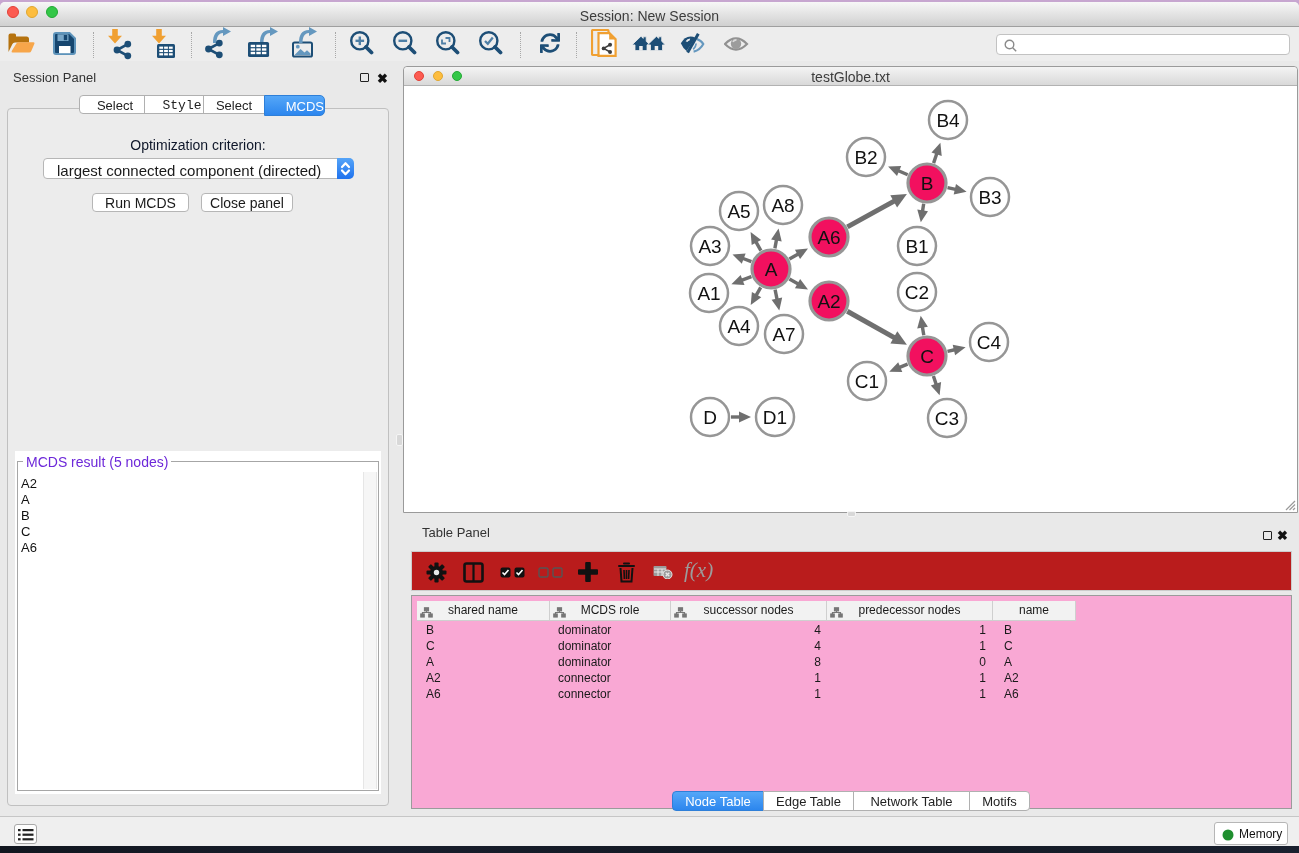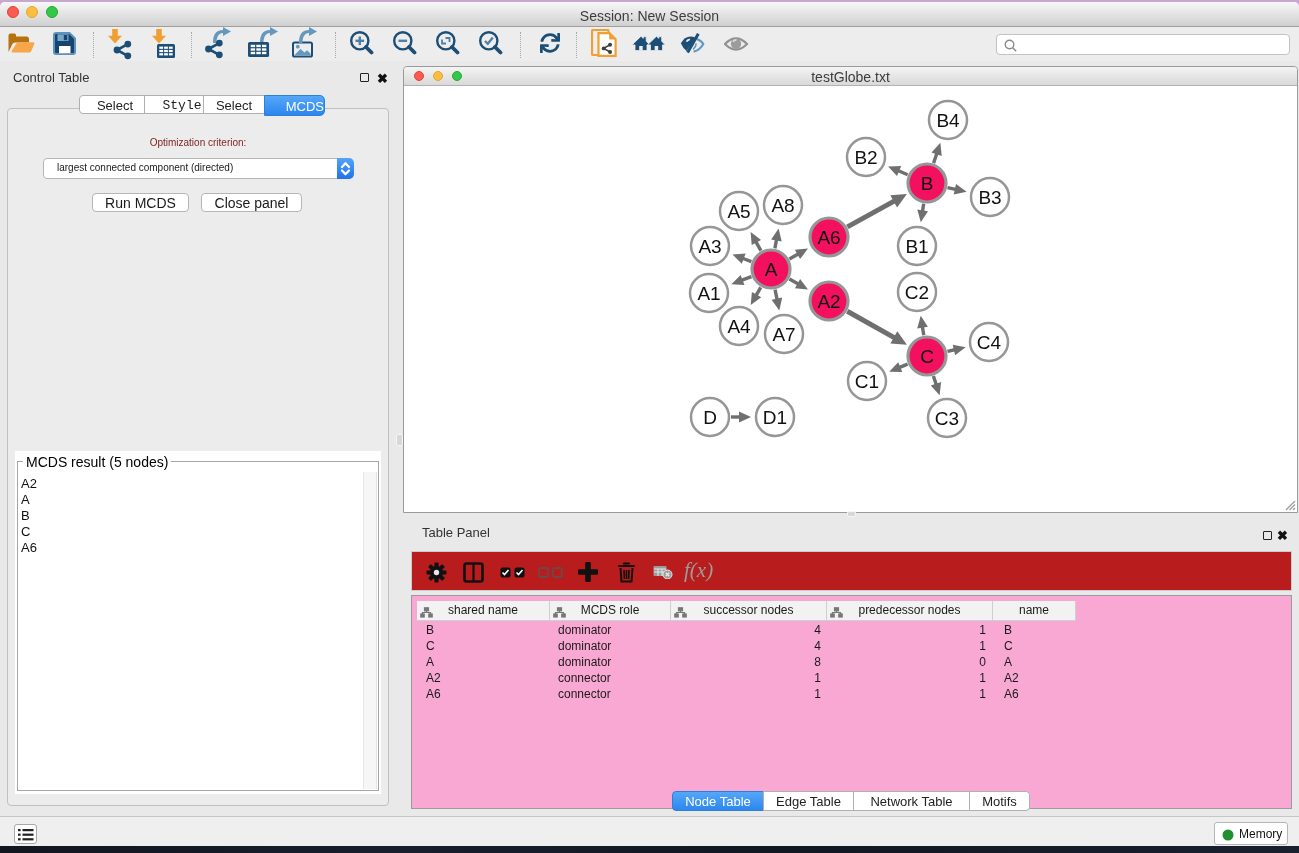--- a/index.html
+++ b/index.html
@@ -17,28 +17,28 @@
 #searchbox { position:absolute; left:996px; top:7px; width:294px; height:21px; background:#fff; border:1px solid #c2c2c2; border-radius:4px; }
 #bottombar { position:absolute; left:0; top:816px; width:1299px; height:30px; background:#efefef; border-top:1px solid #c6c6c6; }
 #darkstrip { position:absolute; left:0; top:846px; width:1299px; height:7px; background:linear-gradient(90deg,#11161f,#181e2c 30%,#121822 60%,#19202e); }
 
 
 #cp-title { position:absolute; left:13px; top:70px; font-size:13px; color:#333; }
 .paneicon-box { position:absolute; width:9px; height:9px; border:1.6px solid #222; border-radius:1px; }
 .paneicon-x { position:absolute; font-size:13px; font-weight:bold; color:#111; }
 .cptab { position:absolute; top:95px; height:19px; z-index:2; background:#fff; border:1px solid #b0b0b0; font-size:13px; color:#222; text-align:center; line-height:19px; }
 #cp-pane { position:absolute; left:7px; top:108px; width:382px; height:698px; background:#ececec; border:1px solid #c0c0c0; border-radius:4px; }
-#opt-label { position:absolute; left:7px; width:382px; top:137px; text-align:center; font-size:10px; color:#7f1d1d; }
+#opt-label { position:absolute; left:7px; width:382px; top:137px; text-align:center; font-size:14px; color:#0f172a; }
 #dropdown { position:absolute; left:43px; top:158px; width:310px; height:21px; background:#fff; border:1px solid #b6b6b6; border-radius:4px; }
-#dropdown .dtext { position:absolute; left:13px; top:2.5px; font-size:10px; color:#1a1a1a; }
+#dropdown .dtext { position:absolute; left:13px; top:2.5px; font-size:15px; color:#1a1a1a; }
 #dropdown .stepper { position:absolute; right:-2px; top:-1px; width:17px; height:21px; border-radius:0 5px 5px 0; background:linear-gradient(#55a4f8,#1f72ee); }
 .btn { position:absolute; top:193px; height:19px; background:#fff; border:1px solid #b6b6b6; border-radius:4px; font-size:14px; color:#1a1a1a; text-align:center; line-height:18px; }
 #mcds-white { position:absolute; left:15px; top:451px; width:366px; height:343px; background:#fff; }
 #mcds-border { position:absolute; left:17px; top:461px; width:362px; height:330px; border:1px solid #a6a6a6; }
-#mcds-legend { position:absolute; left:23px; top:454px; font-size:14px; color:#000000; background:#fff; padding:0 3px; }
+#mcds-legend { position:absolute; left:23px; top:454px; font-size:14px; color:#6d28d9; background:#fff; padding:0 3px; }
 #mcds-sb { position:absolute; left:363px; top:472px; width:14px; height:317px; background:#f6f6f6; border-left:1px solid #e6e6e6; border-right:1px solid #e6e6e6; }
 .mli { position:absolute; left:21px; font-size:13px; color:#111; }
 
 
 #netwin { position:absolute; left:403px; top:66px; width:895px; height:447px; background:#fff; border:1px solid #9a9a9a; border-radius:4px 4px 0 0;padding-left:11px; }
 #net-titlebar { position:absolute; left:0; top:0; width:893px; height:19px; background:linear-gradient(#f4f4f4,#d9d9d9); border-bottom:1px solid #b2b2b2; border-radius:4px 4px 0 0; }
 #net-titlebar .title { position:absolute; left:0; right:0; top:2px; text-align:center; font-size:14px; color:#3c3c3c; }
 .tl2 { position:absolute; width:10px; height:10px; border-radius:50%; top:4px; }
 #splitterL { position:absolute; left:396px; top:434px; width:7px; height:12px; background:#d8d8d8; border:1px solid #f5f5f5; border-radius:2px; }
 #splitterB { position:absolute; left:847px; top:511px; width:9px; height:6px; background:#d8d8d8; border:1px solid #f5f5f5; border-radius:2px; }
@@ -211,42 +211,42 @@
     <div class="sep" style="left:520px"></div>
     <div class="sep" style="left:576px"></div>
     <div id="searchbox">
       <svg width="16" height="16" viewBox="0 0 16 16" style="position:absolute;left:6px;top:3px">
         <circle cx="6.5" cy="6.5" r="4.3" fill="none" stroke="#8a8a8a" stroke-width="1.4"></circle>
         <line x1="9.7" y1="9.7" x2="13.2" y2="13.2" stroke="#8a8a8a" stroke-width="1.4"></line>
       </svg>
     </div>
   </div>
 
-  <div id="cp-title">Control Table</div>
+  <div id="cp-title">Session Panel</div>
   <div class="paneicon-box" style="left:360px; top:73px;"></div>
   <div class="paneicon-x" style="left:377px; top:71px;">✖</div>
   <div class="cptab" style="left:79px; width:72px; border-radius:4px 0 0 4px;">Select</div>
   <div class="cptab" style="left:144px; width:76px;font-family:Liberation Mono, monospace;">Style</div>
   <div class="cptab" style="left:203px; width:62px;">Select</div>
   <div class="cptab" style="left:264px; width:61px; height:21px; line-height:21px; border-radius:0 5px 5px 0; background:linear-gradient(#55a7f8,#2c86ee); color:#fff; border-color:#2e7fd8;text-align:right;">MCDS</div>
   <div id="cp-pane"></div>
   <div id="opt-label">Optimization criterion:</div>
   <div id="dropdown">
     <div class="dtext">largest connected component (directed)</div>
     <div class="stepper">
       <svg width="17" height="21" viewBox="0 0 17 21" style="position:absolute;left:0;top:0">
         <g fill="none" stroke="#fff" stroke-width="2.2" stroke-linecap="round" stroke-linejoin="round">
           <path d="M5 9 L8.5 5.2 L12 9"></path>
           <path d="M5 12.5 L8.5 16.3 L12 12.5"></path>
         </g>
       </svg>
     </div>
   </div>
   <div class="btn" style="left:92px; width:97px;">Run MCDS</div>
-  <div class="btn" style="left:201px; width:101px;">Close panel</div>
+  <div class="btn" style="left:201px; width:92px;">Close panel</div>
   <div id="mcds-white"></div>
   <div id="mcds-border"></div>
   <div id="mcds-legend">MCDS result (5 nodes)</div>
   <div class="mli" style="top:476px;">A2</div>
   <div class="mli" style="top:492px;">A</div>
   <div class="mli" style="top:508px;">B</div>
   <div class="mli" style="top:524px;">C</div>
   <div class="mli" style="top:540px;">A6</div>
   <div id="mcds-sb"></div>
 

